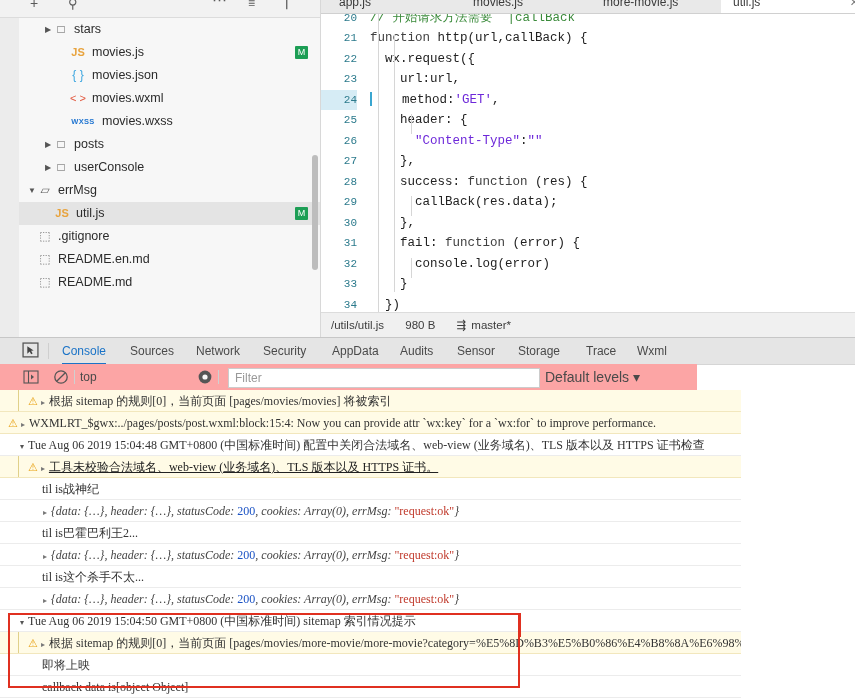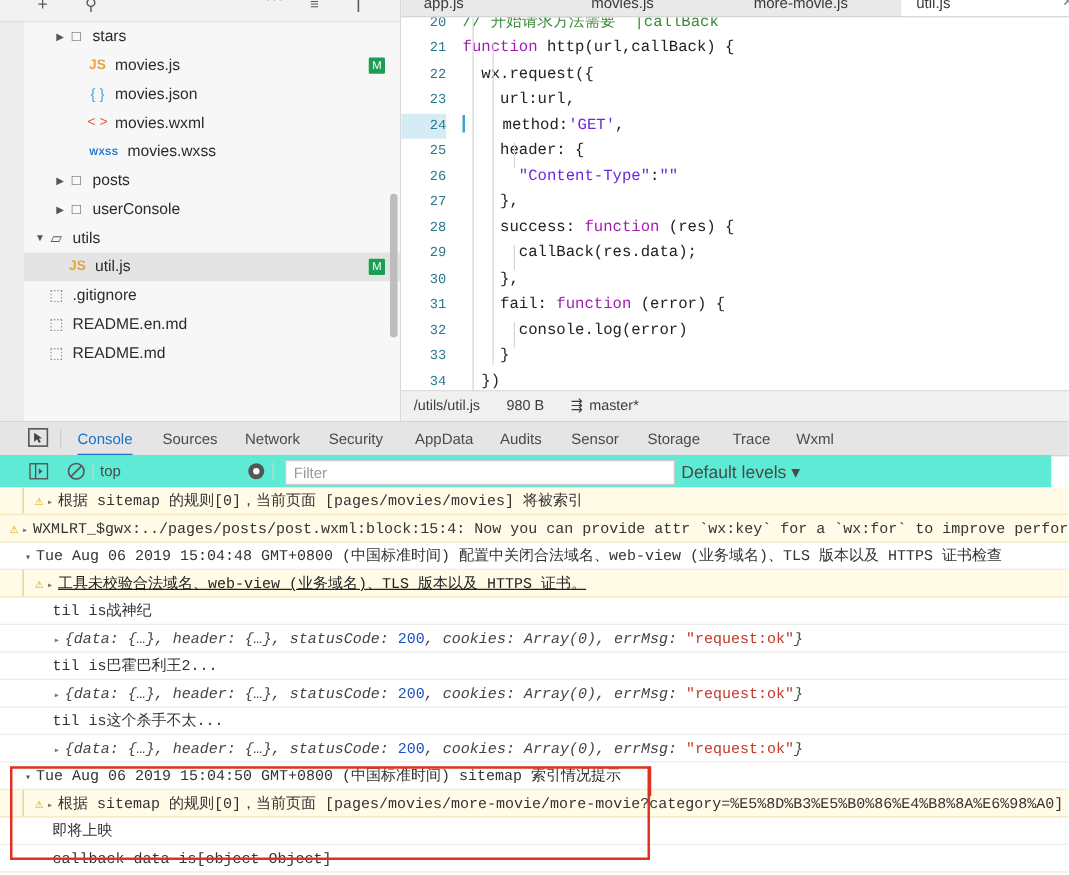--- a/index.html
+++ b/index.html
@@ -54,21 +54,21 @@
   .tab.active { background:#ffffff; }
   .tab .x { position:absolute; right:6px; top:0; color:#777; font-size:11px; }
   .code { position:absolute; left:0; top:14px; width:534px; height:298px;
           background:#fff; font-family:"Liberation Mono", monospace; font-size:12.5px;
           overflow:hidden; }
   .cline { height:20.5px; line-height:20.5px; white-space:pre; }
   .ln { display:inline-block; width:36px; text-align:right; color:#2b7a8c;
         margin-right:13px; font-size:11px; }
   .cursor-ln { background:#d6ecf5; }
   .guide { position:absolute; width:1px; background:#d6d6d6; }
-  .kw  { color:#a21caf; }
+  .kw  { color:#404040; }
   .str { color:#6d28d9; }
   .cmt { color:#3a8a3a; }
   .pln { color:#222; }
   .caret { display:inline-block; width:2px; height:14px; background:#3aa6d0;
            vertical-align:-3px; }
   .statusbar { position:absolute; left:0; bottom:0; width:534px; height:24px;
                background:#f0f0f0; border-top:1px solid #dcdcdc;
                line-height:24px; font-size:11.5px; color:#3c3c3c; }
   .sb-item { display:inline-block; margin-left:10px; }
 
@@ -76,41 +76,41 @@
   .devtools { position:absolute; left:0; top:337px; width:855px; height:363px;
               background:#fff; border-top:1px solid #c7c7c7; }
   .dt-tabs { position:absolute; left:0; top:0; width:855px; height:26px;
              background:#e5e5e5; border-bottom:1px solid #d5d5d5; }
   .dt-inspect { position:absolute; left:22px; top:4px; width:17px; height:17px; }
   .dt-div { position:absolute; left:48px; top:5px; width:1px; height:16px; background:#cfcfcf; }
   .dt-tab { position:absolute; top:0; height:25px; line-height:26px; font-size:12px;
             color:#4a4a4a; white-space:nowrap; }
   .dt-tab.active { color:#1a73c7; border-bottom:2px solid #1a73c7; }
 
-  .dt-filters { position:absolute; left:0; top:26px; width:841px; height:26px;
-                background:#5eead4; border-bottom:1px solid #dcdcdc; }
+  .dt-filters { position:absolute; left:0; top:26px; width:697px; height:26px;
+                background:#fca5a5; border-bottom:1px solid #dcdcdc; }
   .ff-icon { position:absolute; top:5px; }
   .ctx-sel { position:absolute; left:80px; top:0; height:26px; line-height:26px;
              font-size:12px; color:#4a4a4a; }
   .ctx-caret { position:absolute; left:205px; top:0; line-height:26px;
                font-size:9px; color:#555; }
   .vline { position:absolute; top:6px; width:1px; height:14px; background:#d0d0d0; }
   .filter-box { position:absolute; left:228px; top:4px; width:310px; height:18px;
                 background:#fff; border:1px solid #ccc; }
   .filter-ph { position:absolute; left:6px; top:0; line-height:18px;
                font-size:12px; color:#999; }
   .levels { position:absolute; left:545px; top:0; height:26px; line-height:26px;
             font-size:14px; color:#4a4a4a; }
 
   
   .console { position:absolute; left:0; top:52px; width:855px; height:311px;
              overflow:hidden; background:#fff; }
-  .crow { position:relative; width:855px; box-sizing:border-box;
+  .crow { position:relative; width:741px; box-sizing:border-box;
           border-bottom:1px solid #ececec; white-space:nowrap; overflow:hidden;
-          font-family:Liberation Mono, monospace; font-size:12px; color:#222; }
+          font-family:Liberation Serif, serif; font-size:12px; color:#222; }
   .crow.warn { background:#fffbe6; border-bottom:1px solid #f2e7bd; }
   .warn-bar { position:absolute; left:18px; top:0; width:1px; height:100%;
               background:#e0d08a; }
   .wtri { color:#e8a317; font-size:11px; }
   .exp-tri { color:#777; font-size:8px; margin:0 4px 0 3px; }
   .grp-tri { color:#555; font-size:8px; margin-right:4px; }
   .cn-blue { color:#1a52c4; }
   .cn-red  { color:#c0392b; }
   .cn-it   { font-style:italic; color:#444; }
   .cn-grey { color:#333; }
@@ -139,21 +139,21 @@
         <span class="ex-tb-icon" style="left:285px; top:-5px; font-size:13px;">⎡</span>
       </div>
       <div class="tree" id="tree">
           <div class="row"><span class="tw" style="margin-left: 24px;">▶</span><span class="ic ic-folder">□</span><span>stars</span></div>
           <div class="row"><span class="tw" style="margin-left: 40px;"></span><span class="ic ic-js">JS</span><span>movies.js</span><span class="badge-m">M</span></div>
           <div class="row"><span class="tw" style="margin-left: 40px;"></span><span class="ic ic-json">{ }</span><span>movies.json</span></div>
           <div class="row"><span class="tw" style="margin-left: 40px;"></span><span class="ic ic-wxml">&lt; &gt;</span><span>movies.wxml</span></div>
           <div class="row"><span class="tw" style="margin-left: 40px;"></span><span class="ic ic-wxss">WXSS</span><span>movies.wxss</span></div>
           <div class="row"><span class="tw" style="margin-left: 24px;">▶</span><span class="ic ic-folder">□</span><span>posts</span></div>
           <div class="row"><span class="tw" style="margin-left: 24px;">▶</span><span class="ic ic-folder">□</span><span>userConsole</span></div>
-          <div class="row"><span class="tw" style="margin-left: 8px;">▼</span><span class="ic ic-folder">▱</span><span>utils</span></div>
+          <div class="row"><span class="tw" style="margin-left: 8px;">▼</span><span class="ic ic-folder">▱</span><span>errMsg</span></div>
           <div class="row selected"><span class="tw" style="margin-left: 24px;"></span><span class="ic ic-js">JS</span><span>util.js</span><span class="badge-m">M</span></div>
           <div class="row"><span class="tw" style="margin-left: 8px;"></span><span class="ic ic-file">⬚</span><span>.gitignore</span></div>
           <div class="row"><span class="tw" style="margin-left: 8px;"></span><span class="ic ic-file">⬚</span><span>README.en.md</span></div>
           <div class="row"><span class="tw" style="margin-left: 8px;"></span><span class="ic ic-file">⬚</span><span>README.md</span></div>
         </div>
       <div class="tree-scrollbar"></div>
     </div>
 
     <div class="editor">
       <div class="tabbar" id="tabbar">

